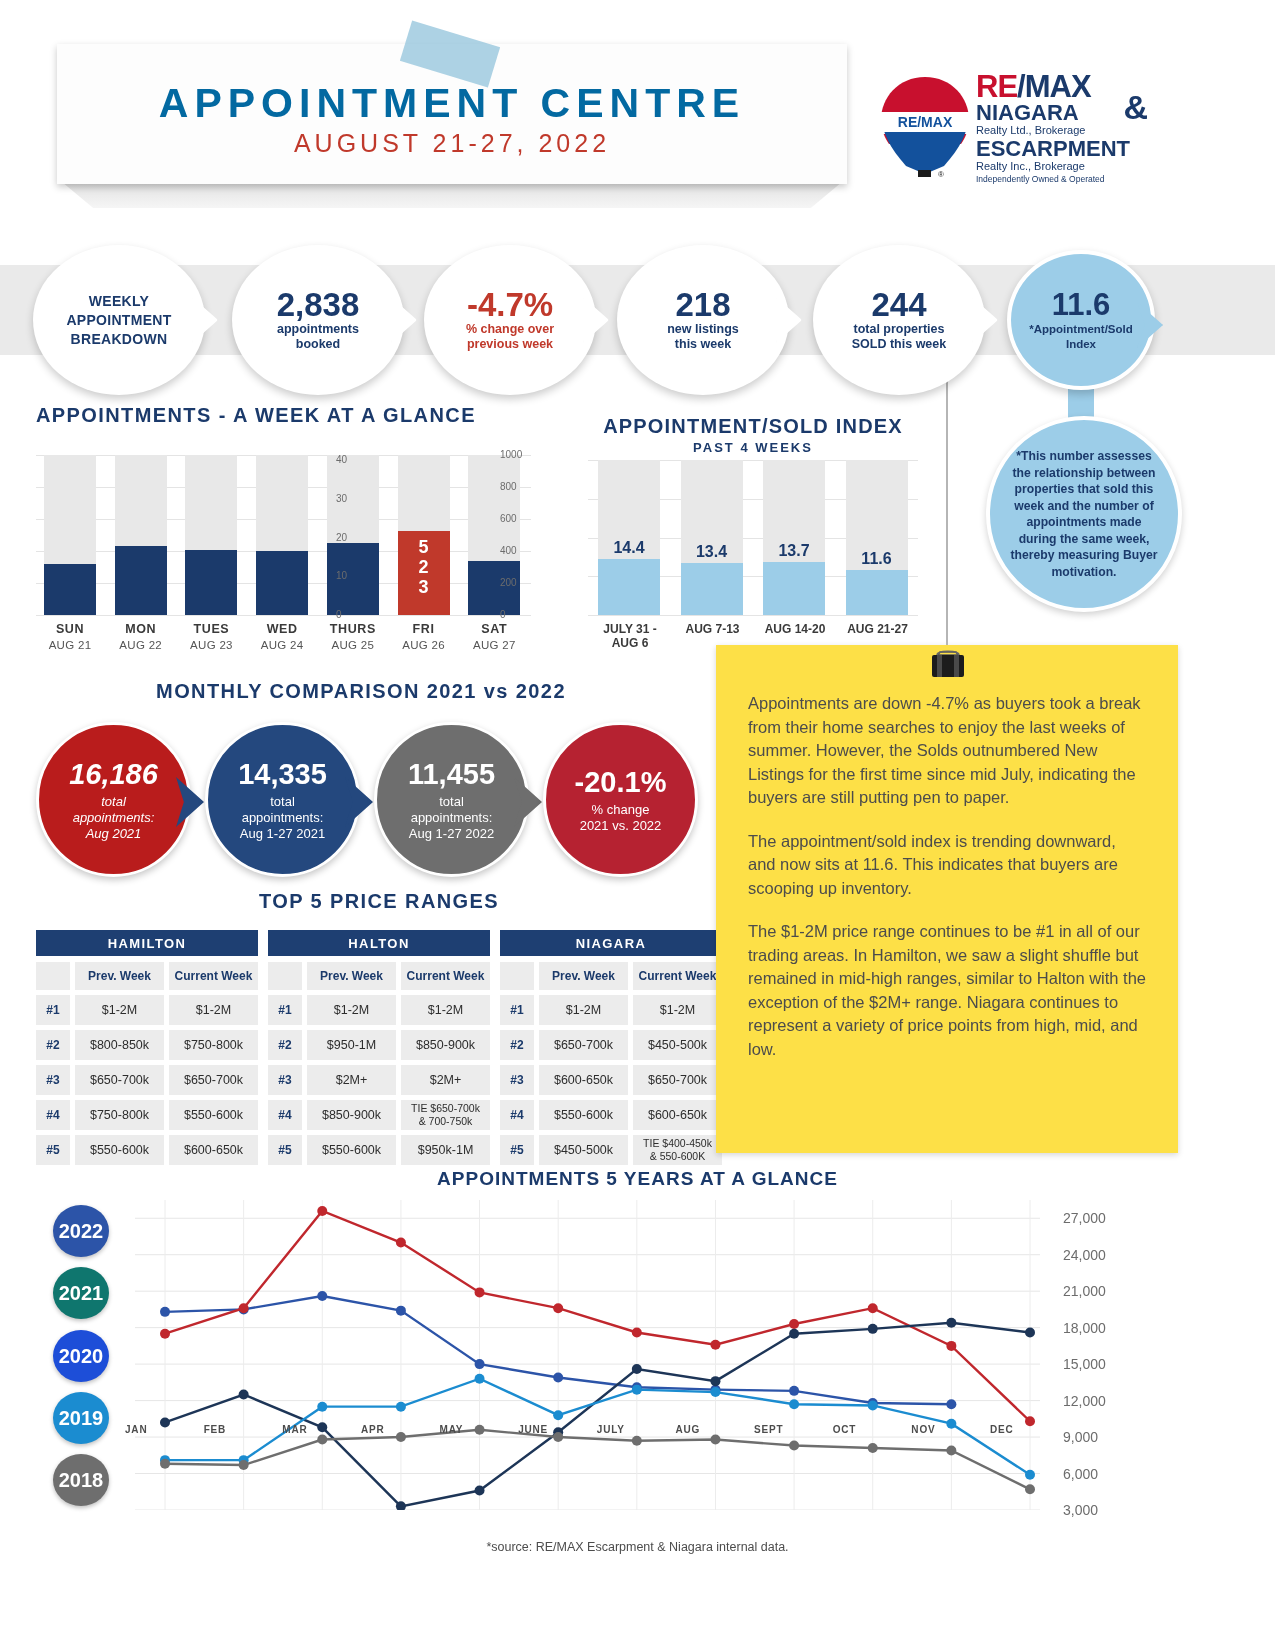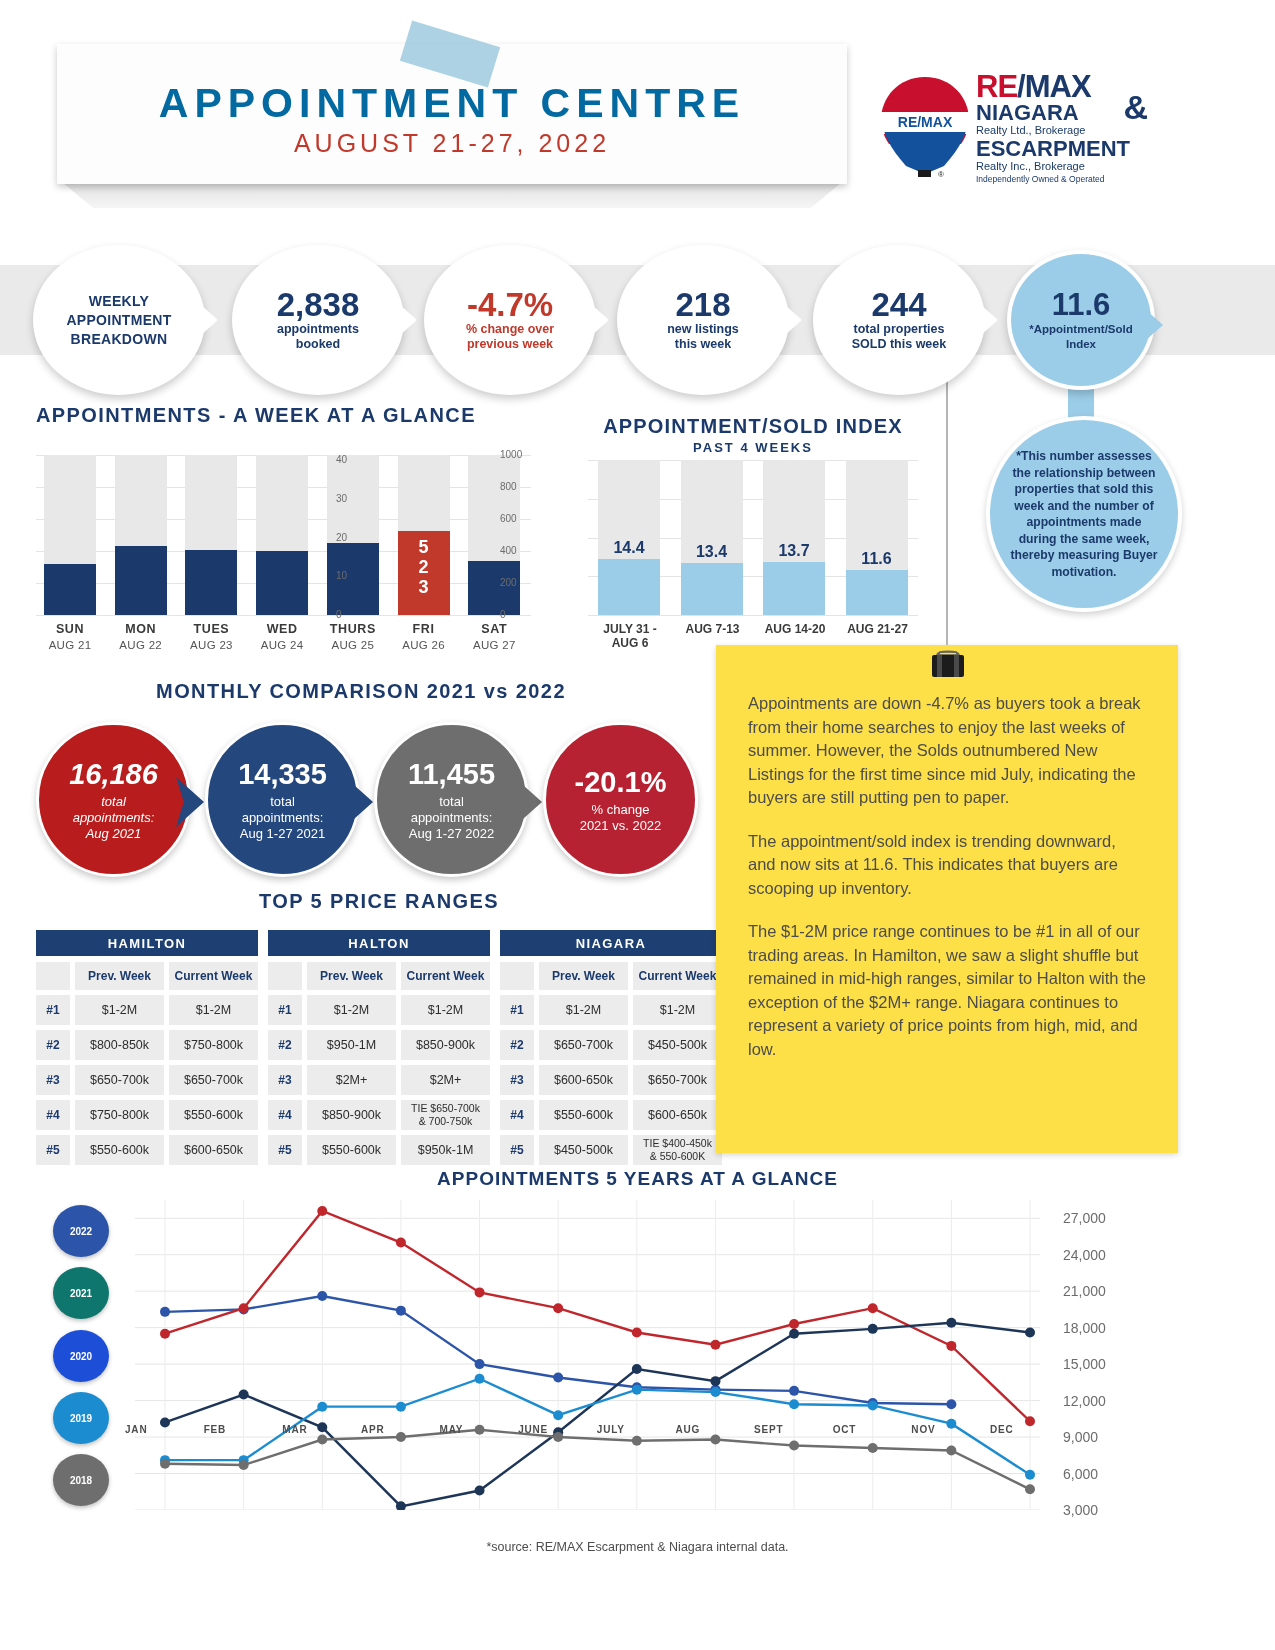--- a/index.html
+++ b/index.html
@@ -148,21 +148,21 @@
   #notes-panel p{ font-size:16.5px; color:#4c4c4c; line-height:23.5px; margin-bottom:20px;}
   #clip{ position:absolute; left:924px; top:650px; width:48px; height:34px; z-index:6;}
   
   #years-title{ left:0; top:1168px; width:1275px; text-align:center; position:absolute;
                 font-size:19px; font-weight:bold; color:#1b3a6b; letter-spacing:1px;}
   #years-chart{ position:absolute; left:135px; top:1200px; width:905px; height:310px;}
   #years-svg{ position:absolute; left:0; top:0;}
   .yr-badge{
     position:absolute; left:53px; width:56px; height:52px; border-radius:50%;
     display:flex; align-items:center; justify-content:center;
-    color:#fff; font-size:10px; font-weight:bold; box-shadow:0 2px 4px rgba(0,0,0,.25);
+    color:#fff; font-size:20px; font-weight:bold; box-shadow:0 2px 4px rgba(0,0,0,.25);
   }
   #yb2022{ top:1205px; background:#2c54a8;}
   #yb2021{ top:1267px; background:#0f766e;}
   #yb2020{ top:1330px; background:#1d4ed8;}
   #yb2019{ top:1392px; background:#1b8cd0;}
   #yb2018{ top:1454px; background:#6e6e6e;}
   .yr-ytick{ position:absolute; left:1063px; font-size:14px; color:#6c6c6c; transform:translateY(-8px);}
   .yr-xtick{ position:absolute; top:1424px; font-size:10px; font-weight:bold; color:#4c4c4c;
              letter-spacing:.8px; text-align:left; width:80px;}
   #source{ position:absolute; left:0; top:1540px; width:1275px; text-align:center;

